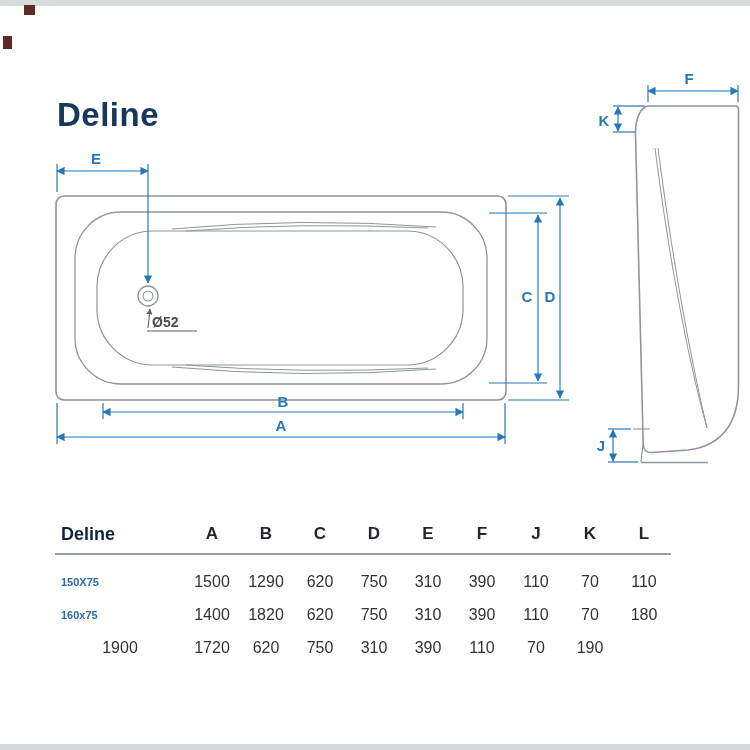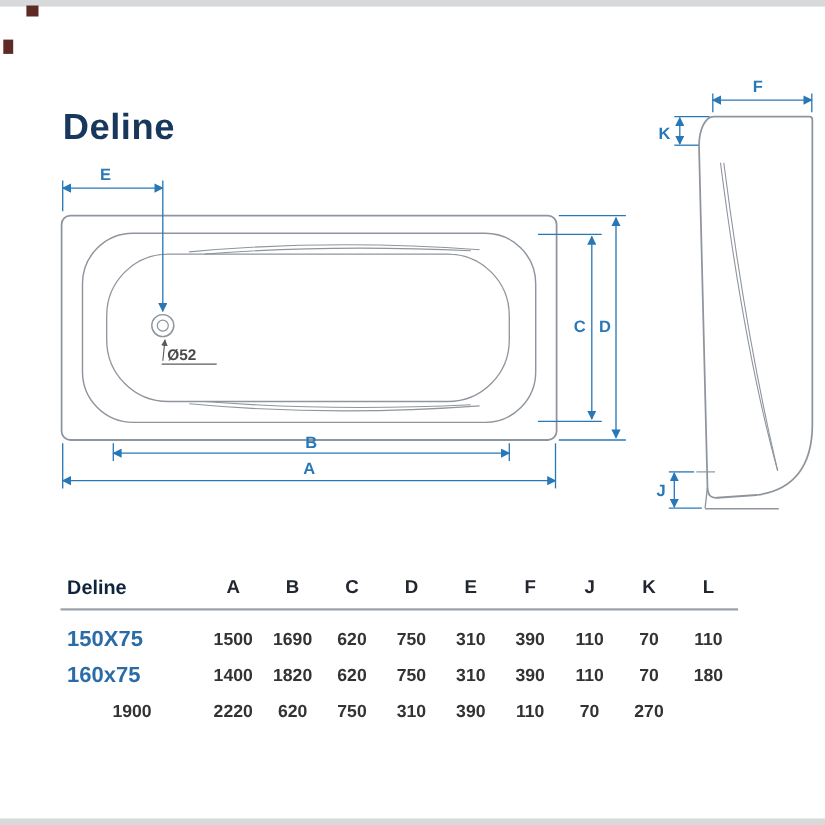--- a/index.html
+++ b/index.html
@@ -24,22 +24,22 @@
   .dlabel { font:bold 15px "Liberation Sans", sans-serif; fill:#2878b8; text-anchor:middle; }
   .glabel { font:600 14px "Liberation Sans", sans-serif; fill:#4a4a4a; }
 
   .dims-table { position:absolute; left:55px; top:515px; }
   .t-head, .t-row { display:grid; grid-template-columns:130px repeat(9,54px); align-items:center; }
   .t-head { height:38px; border-bottom:2px solid #9aa0a6; }
   .t-head .t-cell { font-size:17px; font-weight:bold; color:#22262e; text-align:center; }
   .t-head .t-cell.label { font-size:18px; color:#10233d; text-align:left; padding-left:6px; }
   .t-body { margin-top:10px; }
   .t-row { height:33px; }
-  .t-row .t-cell { font-size:16px; font-weight:700; color:#333; text-align:center; }
-  .t-row .t-cell.label { font-size:20px; font-weight:bold; color:#2b6ca8; text-align:left; padding-left:6px; }
+  .t-row .t-cell { font-size:16px; font-weight:400; color:#333; text-align:center; }
+  .t-row .t-cell.label { font-size:11px; font-weight:bold; color:#2b6ca8; text-align:left; padding-left:6px; }
 </style>
 </head>
 <body>
 
 <div class="page">
 
   <div class="strip top"></div>
   <div class="strip bottom"></div>
   <div class="mark m1"></div>
   <div class="mark m2"></div>
@@ -147,21 +147,21 @@
       <div class="t-cell">E</div>
       <div class="t-cell">F</div>
       <div class="t-cell">J</div>
       <div class="t-cell">K</div>
       <div class="t-cell">L</div>
     </div>
     <div class="t-body">
       <div class="t-row">
         <div class="t-cell label">150X75</div>
         <div class="t-cell">1500</div>
-        <div class="t-cell">1690</div>
+        <div class="t-cell">1290</div>
         <div class="t-cell">620</div>
         <div class="t-cell">750</div>
         <div class="t-cell">310</div>
         <div class="t-cell">390</div>
         <div class="t-cell">110</div>
         <div class="t-cell">70</div>
         <div class="t-cell">110</div>
       </div>
       <div class="t-row">
         <div class="t-cell label">160x75</div>
@@ -170,25 +170,25 @@
         <div class="t-cell">620</div>
         <div class="t-cell">750</div>
         <div class="t-cell">310</div>
         <div class="t-cell">390</div>
         <div class="t-cell">110</div>
         <div class="t-cell">70</div>
         <div class="t-cell">180</div>
       </div>
       <div class="t-row">
         <div class="t-cell">1900</div>
-        <div class="t-cell">2220</div>
+        <div class="t-cell">1720</div>
         <div class="t-cell">620</div>
         <div class="t-cell">750</div>
         <div class="t-cell">310</div>
         <div class="t-cell">390</div>
         <div class="t-cell">110</div>
         <div class="t-cell">70</div>
-        <div class="t-cell">270</div>
+        <div class="t-cell">190</div>
       </div>
     </div>
   </div>
 
 </div>
 
 </body></html>

